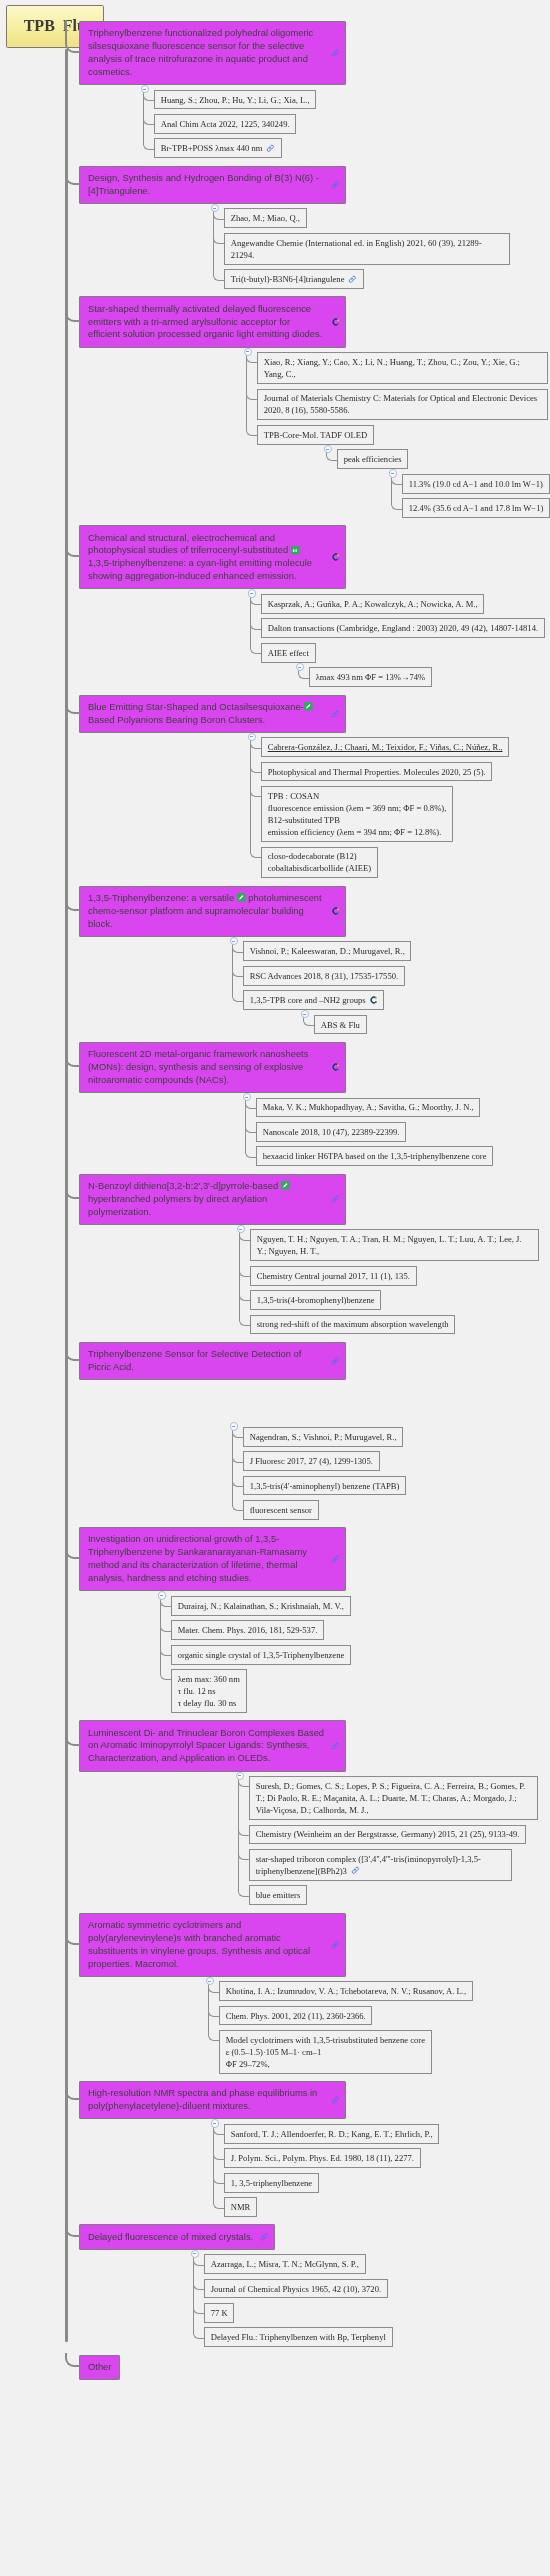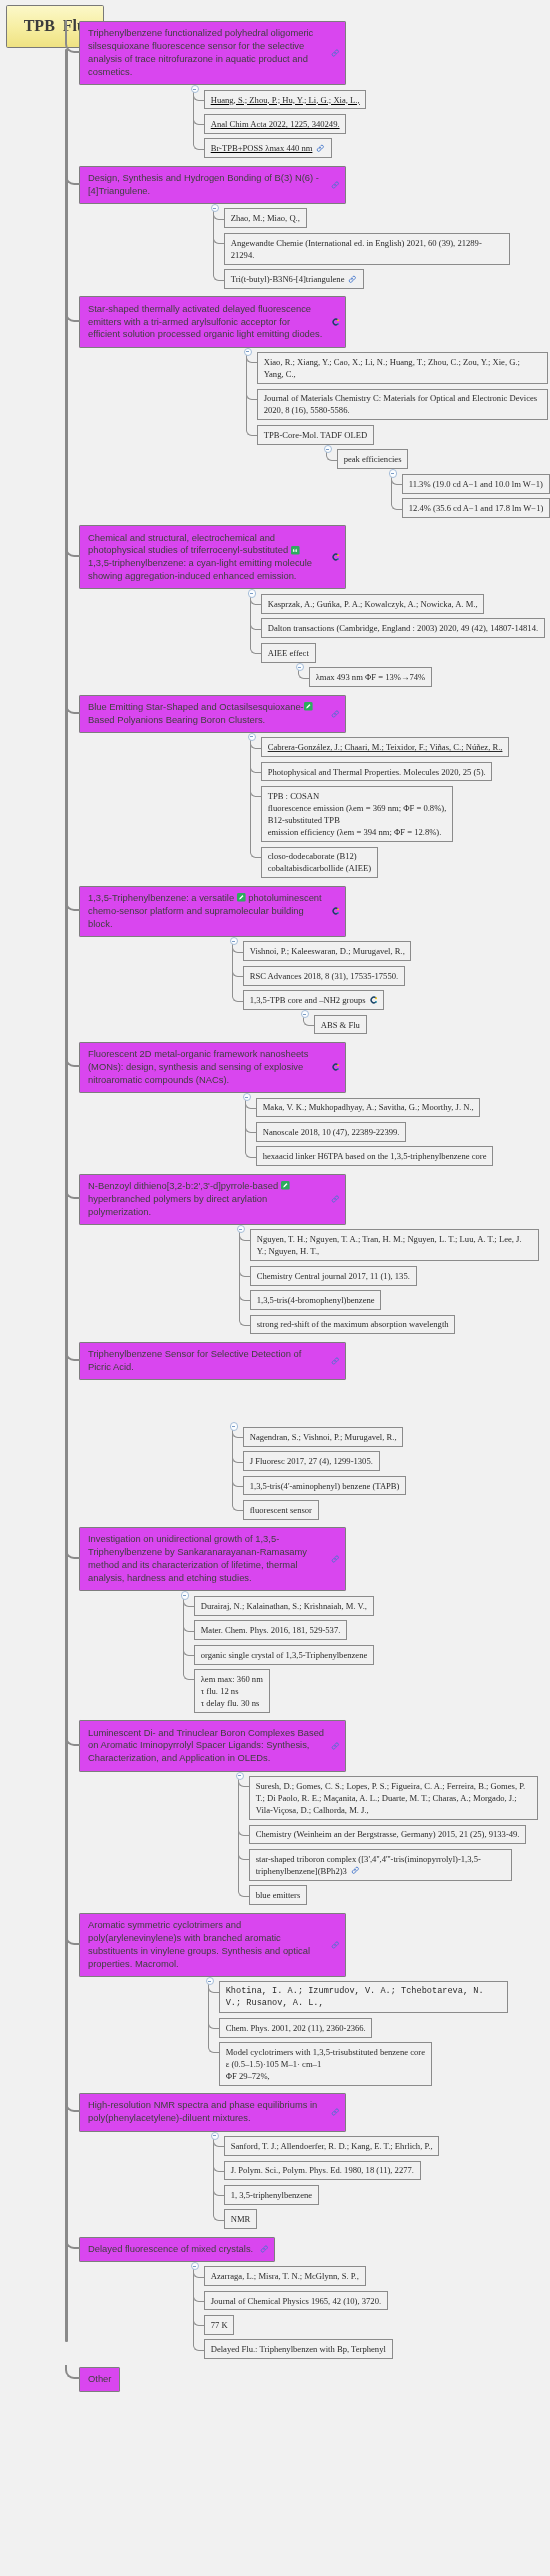--- a/index.html
+++ b/index.html
@@ -54,21 +54,21 @@
   <div class="root">TPB  Flu</div>
   <div class="trunk" id="trunk" style="height: 2293px;"></div>
   <div class="branches" id="branches">
       <div class="branch">
         <div class="nodebox l1 pr"><span class="txt">Triphenylbenzene functionalized polyhedral oligomeric silsesquioxane fluorescence sensor for the selective analysis of trace nitrofurazone in aquatic product and cosmetics.</span><span class="ri abs">
             <svg width="8.6" height="8.6" viewBox="0 0 24 24">
               <path d="M10.4 13.6a4.1 4.1 0 0 0 5.8 0l3.2-3.2a4.1 4.1 0 1 0-5.8-5.8l-1.6 1.6" fill="none" stroke="#4477cc" stroke-width="2.5" stroke-linecap="round"></path>
               <path d="M13.6 10.4a4.1 4.1 0 0 0-5.8 0l-3.2 3.2a4.1 4.1 0 1 0 5.8 5.8l1.6-1.6" fill="none" stroke="#4477cc" stroke-width="2.5" stroke-linecap="round"></path>
             </svg>
           </span></div>
-        <div class="children" style="margin-left: 114px; text-decoration: underline;">
+        <div class="children" style="margin-left: 64px;">
           <span class="collapse">
             <i></i>
           </span>
           <div class="branch sub">
             <div class="nodebox ch"><span class="txt">Huang, S.; Zhou, P.; Hu, Y.; Li, G.; Xia, L.,</span></div>
           </div>
           <div class="branch sub">
             <div class="nodebox ch"><span class="txt">Anal Chim Acta 2022, 1225, 340249.</span></div>
           </div>
           <div class="branch sub">
@@ -341,21 +341,21 @@
           </div>
         </div>
       </div>
       <div class="branch">
         <div class="nodebox l1 pr"><span class="txt">Investigation on unidirectional growth of 1,3,5-Triphenylbenzene by Sankaranarayanan-Ramasamy method and its characterization of lifetime, thermal analysis, hardness and etching studies.</span><span class="ri abs">
             <svg width="8.6" height="8.6" viewBox="0 0 24 24">
               <path d="M10.4 13.6a4.1 4.1 0 0 0 5.8 0l3.2-3.2a4.1 4.1 0 1 0-5.8-5.8l-1.6 1.6" fill="none" stroke="#4477cc" stroke-width="2.5" stroke-linecap="round"></path>
               <path d="M13.6 10.4a4.1 4.1 0 0 0-5.8 0l-3.2 3.2a4.1 4.1 0 1 0 5.8 5.8l1.6-1.6" fill="none" stroke="#4477cc" stroke-width="2.5" stroke-linecap="round"></path>
             </svg>
           </span></div>
-        <div class="children" style="margin-left: 104px;">
+        <div class="children" style="margin-left: 81px;">
           <span class="collapse">
             <i></i>
           </span>
           <div class="branch sub">
             <div class="nodebox ch"><span class="txt">Durairaj, N.; Kalainathan, S.; Krishnaiah, M. V.,</span></div>
           </div>
           <div class="branch sub">
             <div class="nodebox ch"><span class="txt">Mater. Chem. Phys. 2016, 181, 529-537.</span></div>
           </div>
           <div class="branch sub">
@@ -403,21 +403,21 @@
             <svg width="8.6" height="8.6" viewBox="0 0 24 24">
               <path d="M10.4 13.6a4.1 4.1 0 0 0 5.8 0l3.2-3.2a4.1 4.1 0 1 0-5.8-5.8l-1.6 1.6" fill="none" stroke="#4477cc" stroke-width="2.5" stroke-linecap="round"></path>
               <path d="M13.6 10.4a4.1 4.1 0 0 0-5.8 0l-3.2 3.2a4.1 4.1 0 1 0 5.8 5.8l1.6-1.6" fill="none" stroke="#4477cc" stroke-width="2.5" stroke-linecap="round"></path>
             </svg>
           </span></div>
         <div class="children" style="margin-left: 129px;">
           <span class="collapse">
             <i></i>
           </span>
           <div class="branch sub">
-            <div class="nodebox ch" style="max-width: 289px; font-family: Liberation Mono, monospace;"><span class="txt">Khotina, I. A.; Izumrudov, V. A.; Tchebotareva, N. V.; Rusanov, A. L.,</span></div>
+            <div class="nodebox ch" style="max-width: 289px;"><span class="txt">Khotina, I. A.; Izumrudov, V. A.; Tchebotareva, N. V.; Rusanov, A. L.,</span></div>
           </div>
           <div class="branch sub">
             <div class="nodebox ch"><span class="txt">Chem. Phys. 2001, 202 (11), 2360-2366.</span></div>
           </div>
           <div class="branch sub">
             <div class="nodebox ch"><span class="txt">Model cyclotrimers with 1,3,5-trisubstituted benzene core
 ε (0.5–1.5)·105 M–1· cm–1
 ΦF 29–72%,</span></div>
           </div>
         </div>

